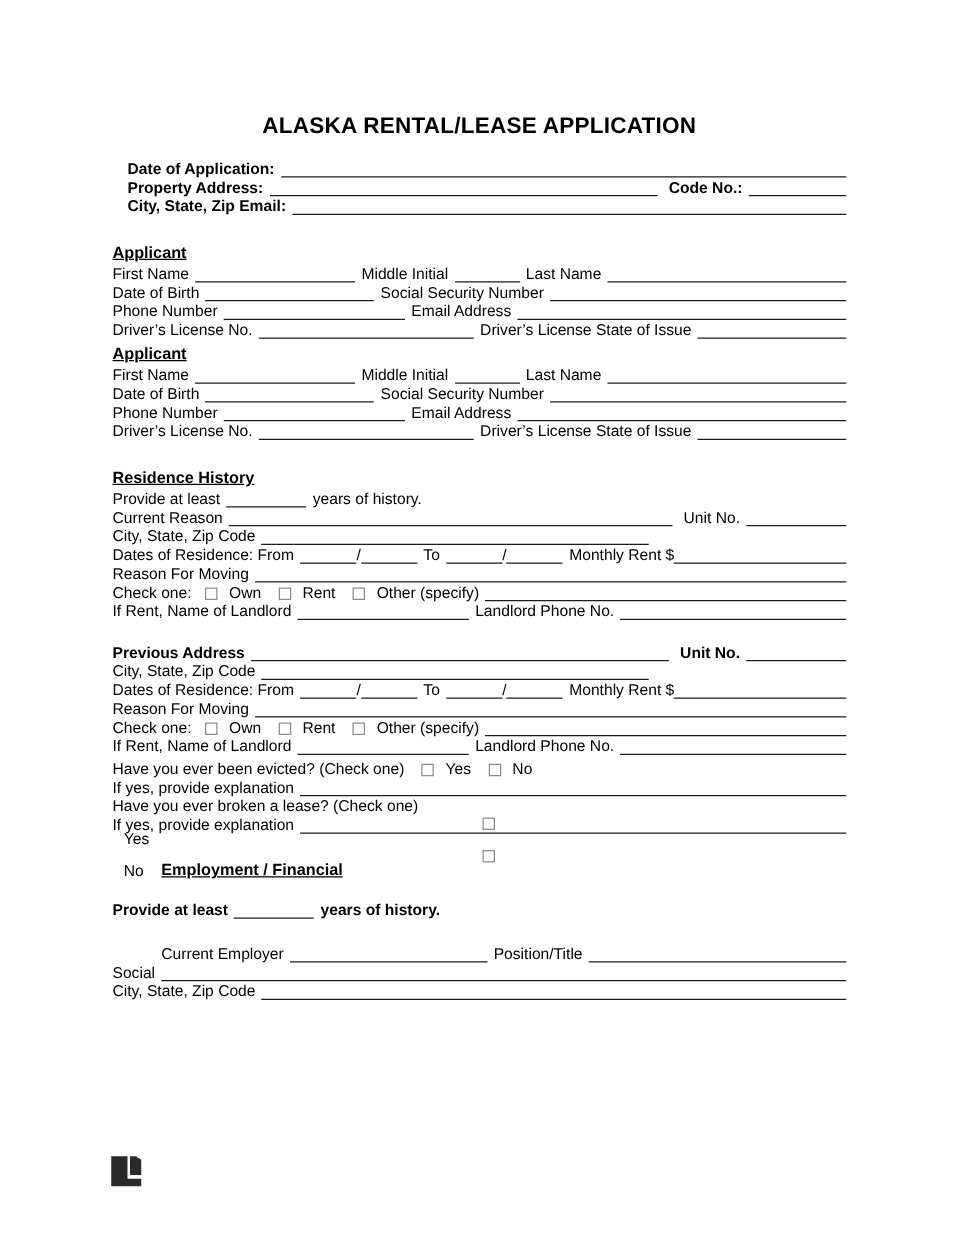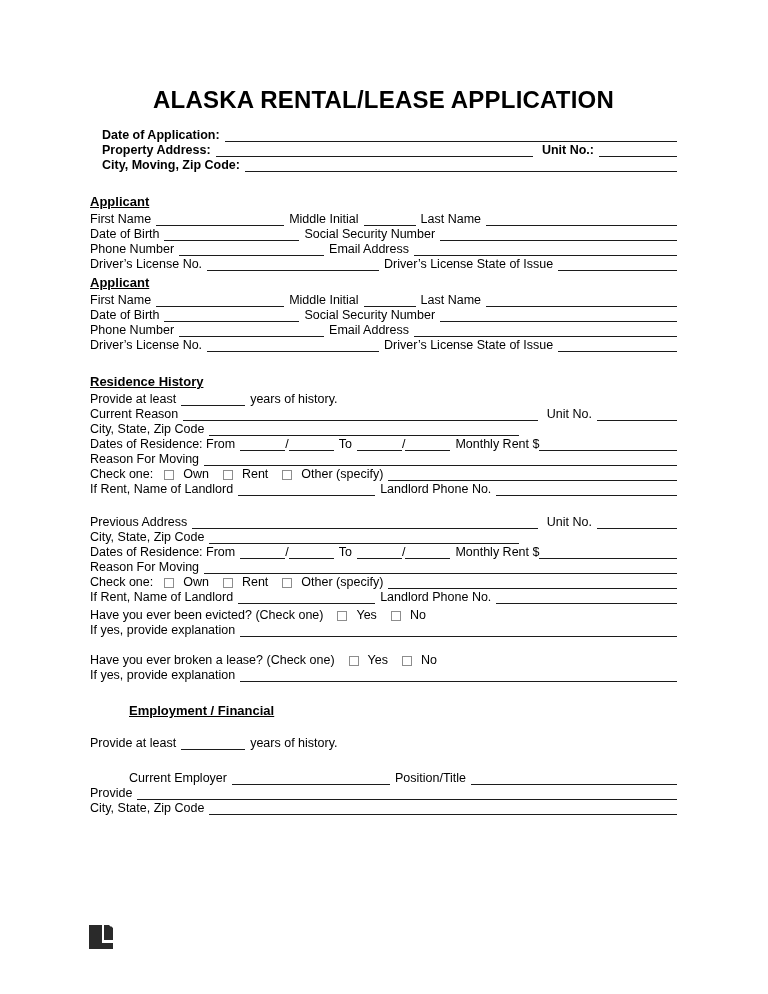--- a/index.html
+++ b/index.html
@@ -7,21 +7,21 @@
     position:relative;
     width:768px;height:994px;
     background:#ffffff;
     font-family:"Liberation Sans","DejaVu Sans",sans-serif;
     color:#000;
     box-sizing:border-box;
     padding:90px 91px 0 90px;
     overflow:hidden;
   }
   .title{
-    font-size:24px;font-weight:700;text-align:center;
+    font-size:18px;font-weight:700;text-align:center;
     line-height:20px;height:20px;letter-spacing:.2px;
     margin-bottom:18px;white-space:nowrap;
   }
   .row{
     display:flex;align-items:stretch;
     height:15px;line-height:15px;font-size:12.5px;
     white-space:nowrap;
   }
   .row > * + *{margin-left:5px;}
   .lbl{flex:none;}
@@ -41,47 +41,47 @@
   .g9{margin-left:9px !important;}
   .g11{margin-left:11px !important;}
   .g14{margin-left:14px !important;}
   .cb{
     flex:none;align-self:center;
     width:8px;height:8px;margin-top:1px;
     border:1px solid #8d8d8d;background:#fff;
   }
   .mt21{margin-top:21px;}
   .mt20{margin-top:20px;padding-left:39px;}
-  .mt18{margin-top:18px;}
+  .mt18{margin-top:18px;font-weight:bold;}
   .mt17{margin-top:3px;}
-  .mt15{margin-top:15px;}
+  .mt15{flex-direction:column;}
   .logo{
     position:absolute;left:88px;top:924px;
     width:26px;height:26px;
   }
 </style>
 </head>
 <body>
 
 <div class="page">
 
   <div class="title">ALASKA RENTAL/LEASE APPLICATION</div>
 
   <div class="row">
     <span class="lbl b">Date of Application:</span>
     <span class="line fx"></span>
   </div>
   <div class="row">
     <span class="lbl b">Property Address:</span>
     <span class="line fx"></span>
-    <span class="lbl b g9">Unit No.:</span>
+    <span class="lbl b g9">Code No.:</span>
     <span class="line" style="width:78px"></span>
   </div>
   <div class="row">
-    <span class="lbl b">City, Moving, Zip Code:</span>
+    <span class="lbl b">City, State, Zip Email:</span>
     <span class="line fx"></span>
   </div>
 
   <div class="row mt21">
     <span class="heading">Applicant</span>
   </div>
   <div class="row mt17">
     <span class="lbl">First Name</span>
     <span class="line" style="width:128px"></span>
     <span class="lbl">Middle Initial</span>
@@ -263,21 +263,21 @@
     <span class="line" style="width:64px"></span>
     <span class="lbl">years of history.</span>
   </div>
   <div class="row mt20">
     <span class="lbl">Current Employer</span>
     <span class="line" style="width:158px"></span>
     <span class="lbl">Position/Title</span>
     <span class="line fx"></span>
   </div>
   <div class="row">
-    <span class="lbl">Provide</span>
+    <span class="lbl">Social</span>
     <span class="line fx"></span>
   </div>
   <div class="row">
     <span class="lbl">City, State, Zip Code</span>
     <span class="line fx"></span>
   </div>
 
   <div class="logo">
     <svg width="26" height="26" viewBox="0 0 26 26">
       <path d="M1 1 H14 V19 H25 V25 H1 Z" fill="#2a2a2a"></path>

